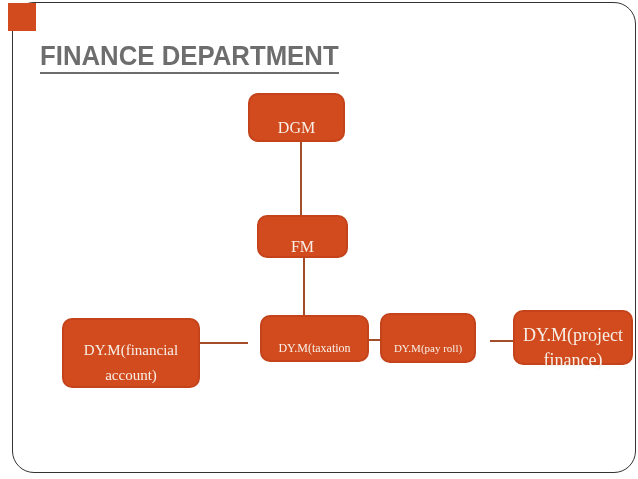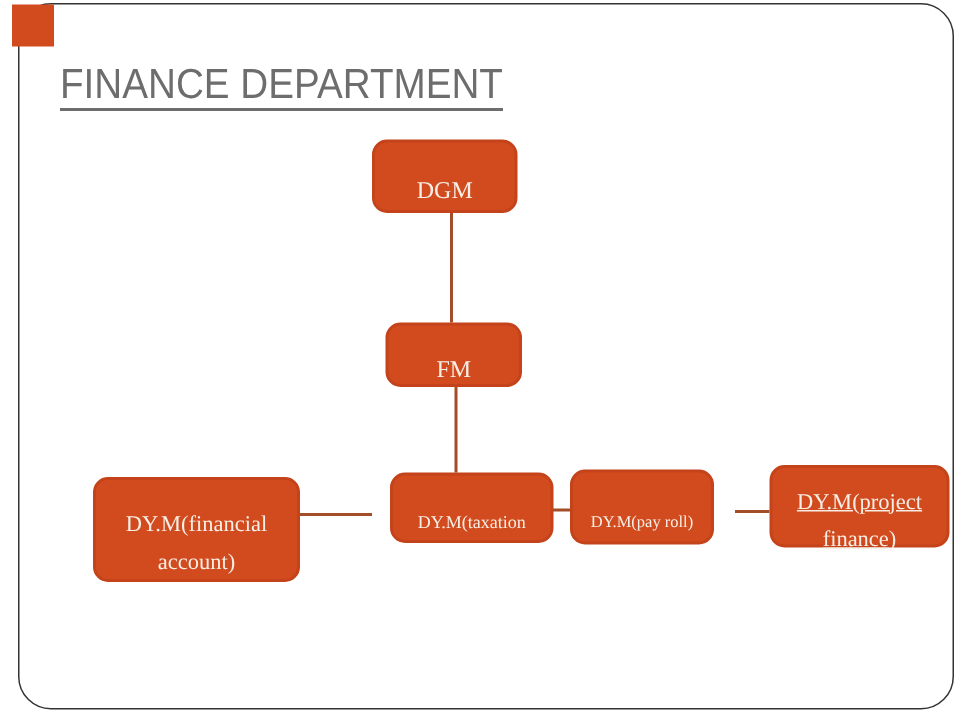--- a/index.html
+++ b/index.html
@@ -26,21 +26,21 @@
     width: 28px; height: 28px;
     background: #D14B1F;
     z-index: 2;
   }
   .title {
     position: absolute;
     left: 40px; top: 42px;
     margin: 0;
     z-index: 3;
     font-family: "Liberation Sans", sans-serif;
-    font-weight: normal;
+    font-weight: bold;
     font-size: 28px;
     line-height: 28px;
     color: #6D6D6D;
     white-space: nowrap;
   }
   .title .title-text {
     display: inline-block;
     transform: scaleX(0.92);
     transform-origin: left center;
     border-bottom: 2.5px solid #6D6D6D;
@@ -60,21 +60,21 @@
     text-align: center;
     z-index: 3;
     font-family: "Liberation Serif", serif;
   }
   .node .node-label { display: block; padding: 0 8px; margin-top: 20px; }
   .node-dgm       { left: 248px; top:  93px; width:  97px; height: 49px; font-size: 16px; }
   .node-fm        { left: 257px; top: 215px; width:  91px; height: 43px; font-size: 16px; font-family: Liberation Serif, serif; }
   .node-financial { left:  62px; top: 318px; width: 138px; height: 70px; font-size: 15px; line-height: 25px; }
   .node-taxation  { left: 260px; top: 315px; width: 109px; height: 47px; font-size: 12px; }
   .node-payroll   { left: 380px; top: 313px; width: 96px; height: 50px; font-size: 11px; }
-  .node-project   { left: 513px; top: 310px; width: 120px; height: 55px; font-size: 15px; line-height: 25px; text-decoration: underline; }
+  .node-project   { left: 513px; top: 310px; width: 120px; height: 55px; font-size: 18px; line-height: 25px; }
   .connector {
     position: absolute;
     background: #A34E28;
     z-index: 2;
   }
   .conn-dgm-fm        { left: 300px; top: 142px; width: 1.5px; height: 73px; }
   .conn-fm-taxation   { left: 303px; top: 258px; width: 1.5px; height: 57px; }
   .conn-fin-taxation  { left: 200px; top: 342px; width: 48px; height: 1.5px; }
   .conn-tax-payroll   { left: 357px; top: 339px; width: 23px; height: 1.5px; }
   .conn-pay-project   { left: 490px; top: 340px; width: 23px; height: 1.5px; }

